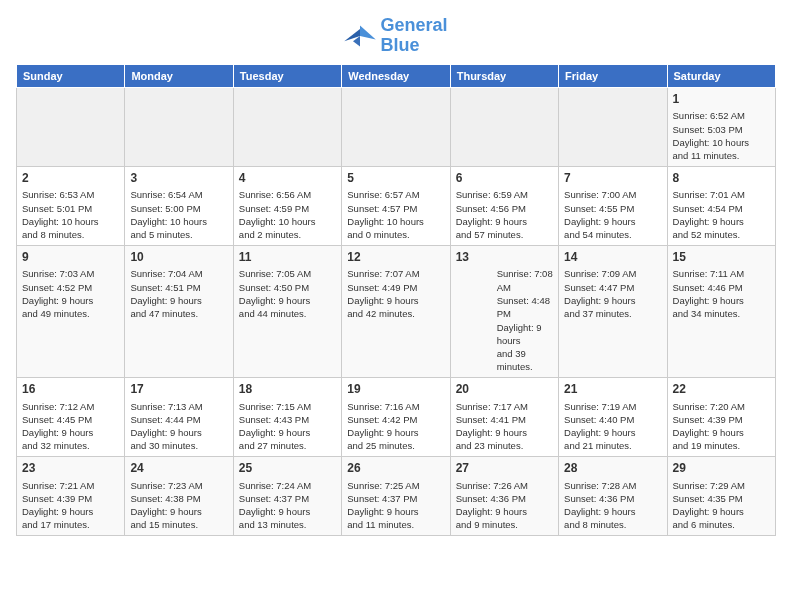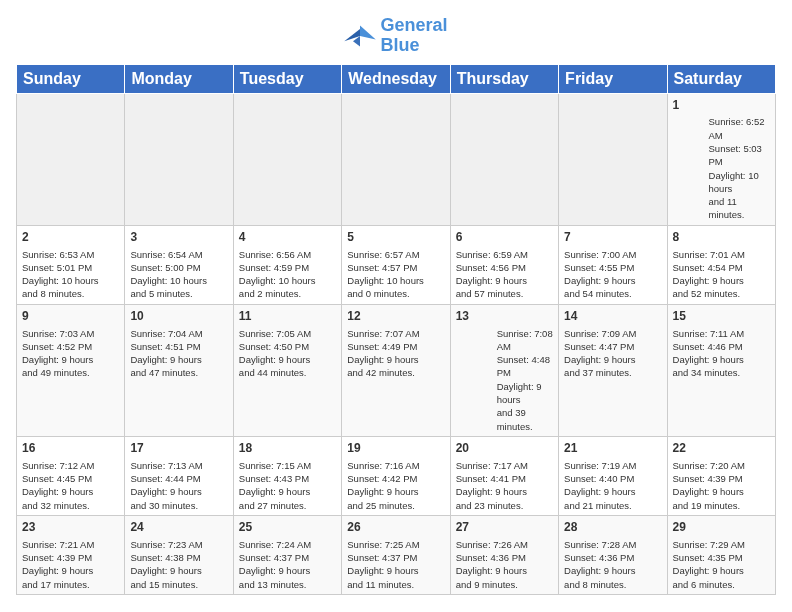--- a/index.html
+++ b/index.html
@@ -48,21 +48,21 @@
     table {
       width: 100%;
       border-collapse: collapse;
       font-size: 10.5px;
     }
     thead tr th {
       background: #3a6fc4;
       color: #fff;
       text-align: left;
       padding: 5px 6px;
-      font-size: 16px;
+      font-size: 11px;
       font-weight: bold;
       border: 1px solid #fff;
     }
     tbody tr td {
       border: 1px solid #ccc;
       vertical-align: top;
       padding: 3px 5px;
       width: calc(100% / 7);
       min-height: 70px;
       height: 70px;
@@ -126,21 +126,21 @@
   <tbody id="calendar-body">
   <tr>
         <td class="empty"></td>
         <td class="empty"></td>
         <td class="empty"></td>
         <td class="empty"></td>
         <td class="empty"></td>
         <td class="empty"></td>
         <td>
           <span class="day-num">1</span>
-          <div class="day-info" style="white-space: pre-line; margin-left: 36px;">Sunrise: 6:52 AM
+          <div class="day-info" style="white-space: pre-line;">Sunrise: 6:52 AM
 Sunset: 5:03 PM
 Daylight: 10 hours
 and 11 minutes.</div>
         </td>
       </tr>
       <tr>
         <td>
           <span class="day-num">2</span>
           <div class="day-info" style="white-space: pre-line;">Sunrise: 6:53 AM
 Sunset: 5:01 PM

